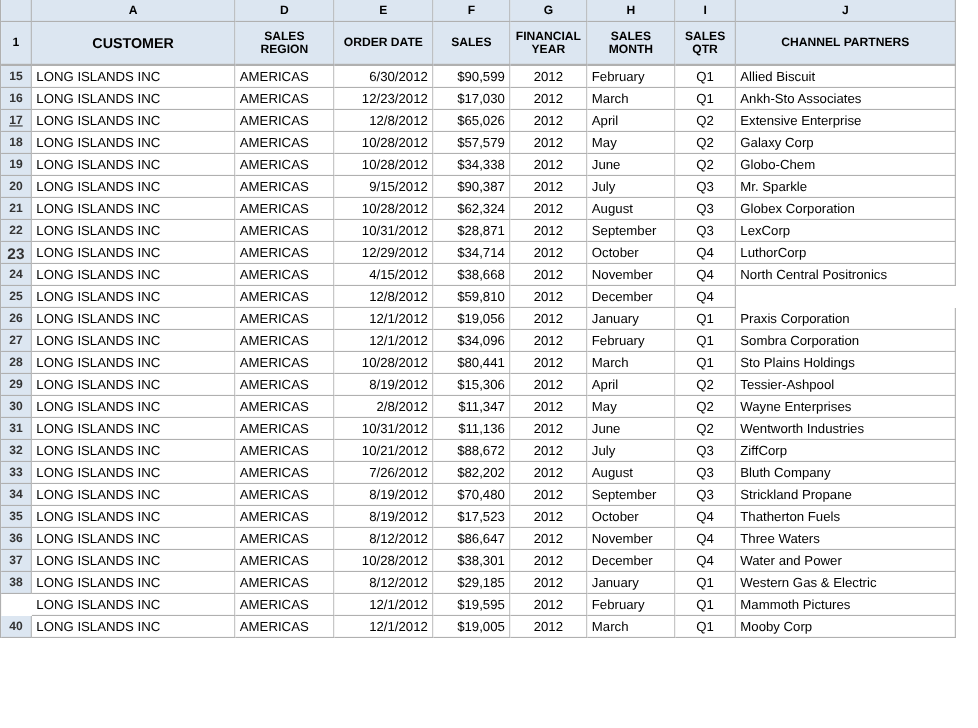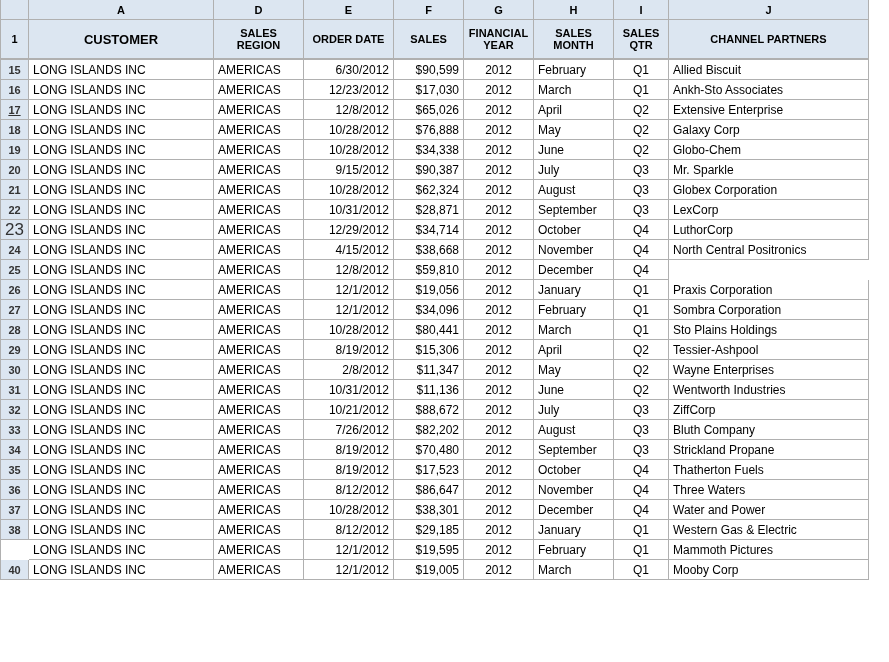--- a/index.html
+++ b/index.html
@@ -155,21 +155,21 @@
         <div class="cell cell-center">2012</div>
         <div class="cell">April</div>
         <div class="cell cell-center">Q2</div>
         <div class="cell">Extensive Enterprise</div>
       </div>
       <div class="data-row">
         <div class="row-num cell" style="background: rgb(220, 230, 241); justify-content: center; font-weight: bold; font-size: 11px;">18</div>
         <div class="cell">LONG ISLANDS INC</div>
         <div class="cell">AMERICAS</div>
         <div class="cell cell-right">10/28/2012</div>
-        <div class="cell cell-right">$76,888</div>
+        <div class="cell cell-right">$57,579</div>
         <div class="cell cell-center">2012</div>
         <div class="cell">May</div>
         <div class="cell cell-center">Q2</div>
         <div class="cell">Galaxy Corp</div>
       </div>
       <div class="data-row">
         <div class="row-num cell" style="background: rgb(220, 230, 241); justify-content: center; font-weight: bold; font-size: 11px;">19</div>
         <div class="cell">LONG ISLANDS INC</div>
         <div class="cell">AMERICAS</div>
         <div class="cell cell-right">10/28/2012</div>
@@ -206,21 +206,21 @@
         <div class="cell">LONG ISLANDS INC</div>
         <div class="cell">AMERICAS</div>
         <div class="cell cell-right">10/31/2012</div>
         <div class="cell cell-right">$28,871</div>
         <div class="cell cell-center">2012</div>
         <div class="cell">September</div>
         <div class="cell cell-center">Q3</div>
         <div class="cell">LexCorp</div>
       </div>
       <div class="data-row">
-        <div class="row-num cell" style="background: rgb(220, 230, 241); justify-content: center; font-weight: normal; font-size: 17px;">23</div>
+        <div class="row-num cell" style="background: rgb(220, 230, 241); justify-content: center; font-weight: bold; font-size: 14px;">23</div>
         <div class="cell">LONG ISLANDS INC</div>
         <div class="cell">AMERICAS</div>
         <div class="cell cell-right">12/29/2012</div>
         <div class="cell cell-right">$34,714</div>
         <div class="cell cell-center">2012</div>
         <div class="cell">October</div>
         <div class="cell cell-center">Q4</div>
         <div class="cell">LuthorCorp</div>
       </div>
       <div class="data-row">

